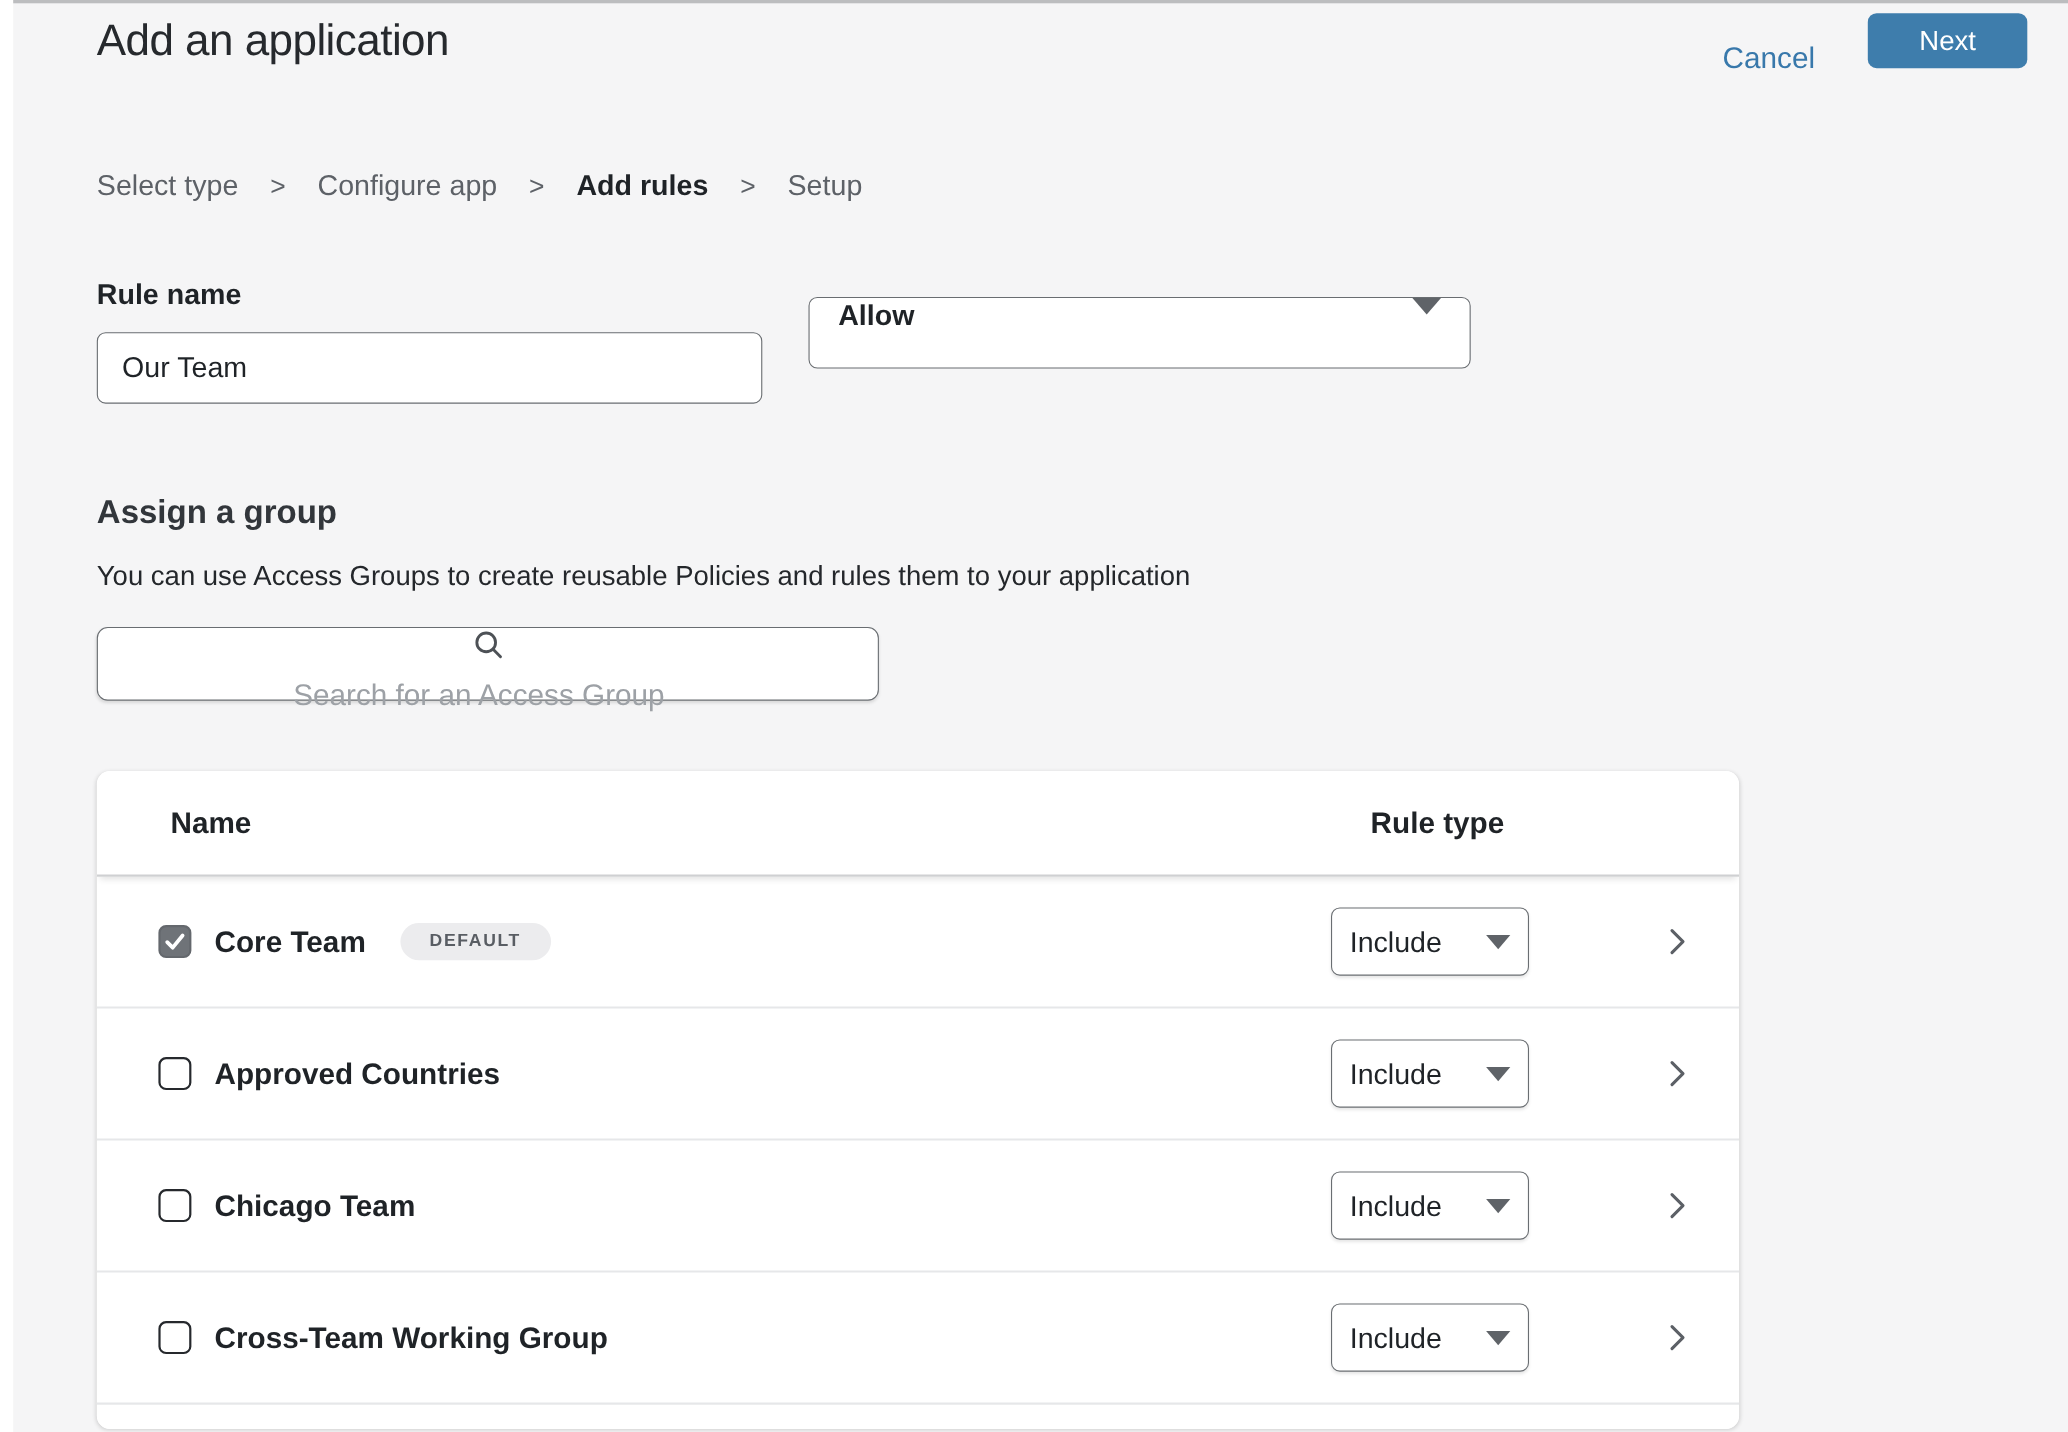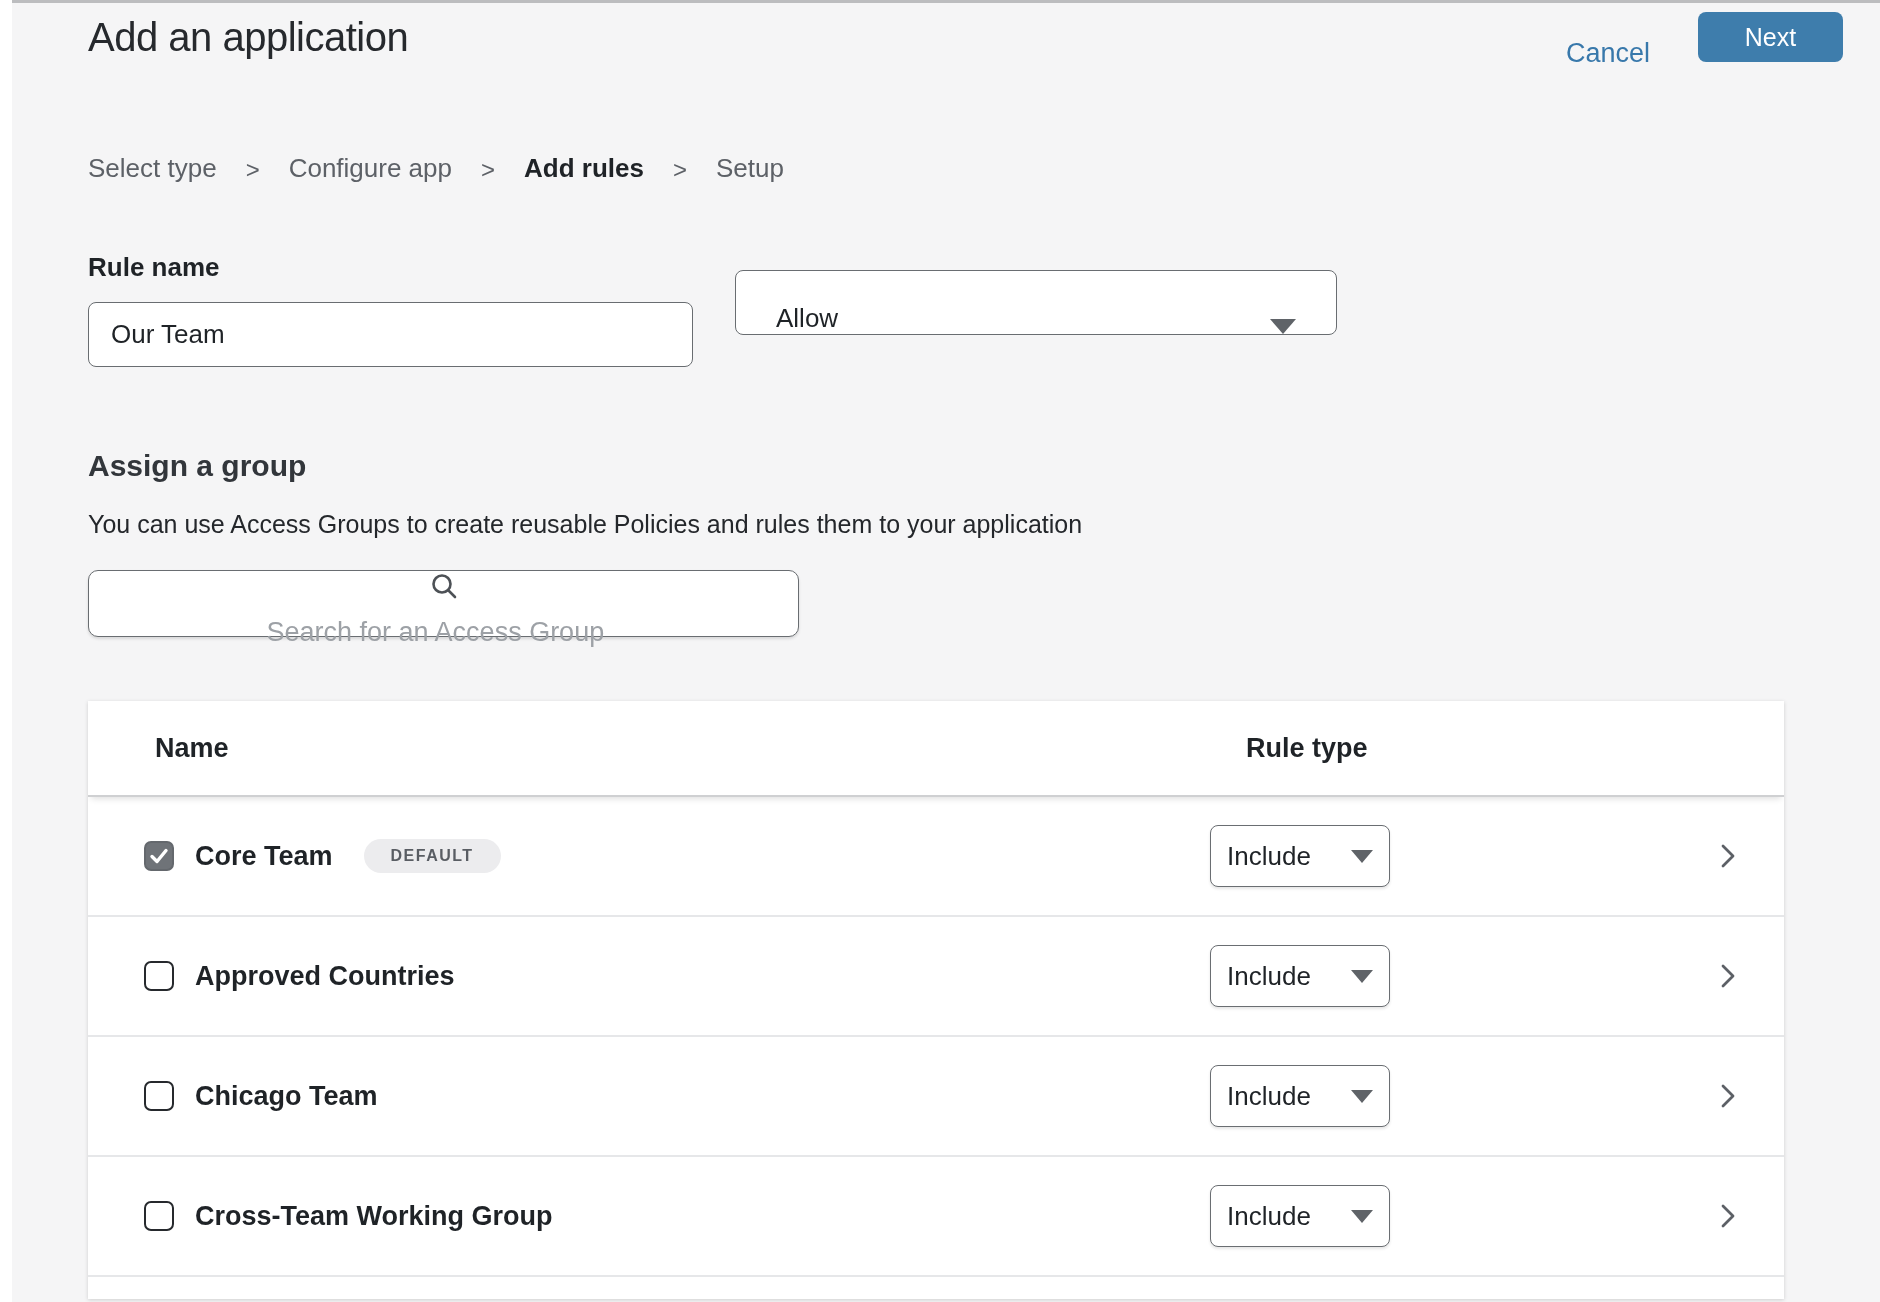--- a/index.html
+++ b/index.html
@@ -35,21 +35,21 @@
   .form-row { margin-top:68px; display:flex; gap:42px; }
   .field-label { font-size:26px; font-weight:700; color:#1f2327; height:32px; }
   .field { display:flex; flex-direction:column; }
   .field .control { margin-top:18px; }
   .text-input {
     width:605px; height:65px; background:#fff; border:1.5px solid #696d71; border-radius:8px;
     font-size:26px; font-family:inherit; color:#1f2327; padding:2px 22px; outline:none;
   }
   .select-box {
     width:602px; height:65px; background:#fff; border:1.5px solid #696d71; border-radius:8px;
-    display:flex; align-items:flex-end; justify-content:space-between; padding:0 40px; cursor:pointer;
+    display:flex; align-items:flex-start; justify-content:space-between; padding:0 26px; cursor:pointer;font-weight:bold;
   }
   .select-value { font-size:26px; color:#1f2327; }
   .caret-down {
     width:0; height:0; border-left:13px solid transparent; border-right:13px solid transparent;
     border-top:15px solid #5f6368;
   }
 
   
   .section-heading { margin-top:82px; font-size:30px; font-weight:700; color:#32363b; }
   .section-desc { margin-top:27px; font-size:25px; color:#24272b; height:30px; }
@@ -58,21 +58,21 @@
     display:flex; align-items:center; padding:0 7px; gap:16px; box-shadow:0 2px 3px rgba(0,0,0,0.12);flex-direction:column;
   }
   .search-box svg { flex:0 0 auto; }
   .search-input {
     border:none; outline:none; flex:1; font-size:27px; font-family:inherit; color:#1f2327; background:transparent;
   }
   .search-input::placeholder { color:#9da1a6; }
 
   
   .table-card {
-    margin-top:64px; width:1696px; height:598px; background:#fff; border-radius:0;
+    margin-top:64px; width:1493px; height:598px; background:#fff; border-radius:12px;
     box-shadow:0 1px 4px rgba(0,0,0,0.16); overflow:hidden; position:relative;
   }
   .thead {
     height:96px; display:flex; align-items:center; position:relative;
     border-bottom:2px solid #cfd0d2; box-shadow:0 5px 6px -3px rgba(0,0,0,0.12);
     background:#fff; z-index:2;
   }
   .th-name { margin-left:67px; font-size:27px; font-weight:700; color:#1f2327; }
   .th-ruletype { position:absolute; left:1158px; font-size:27px; font-weight:700; color:#1f2327; }
 

